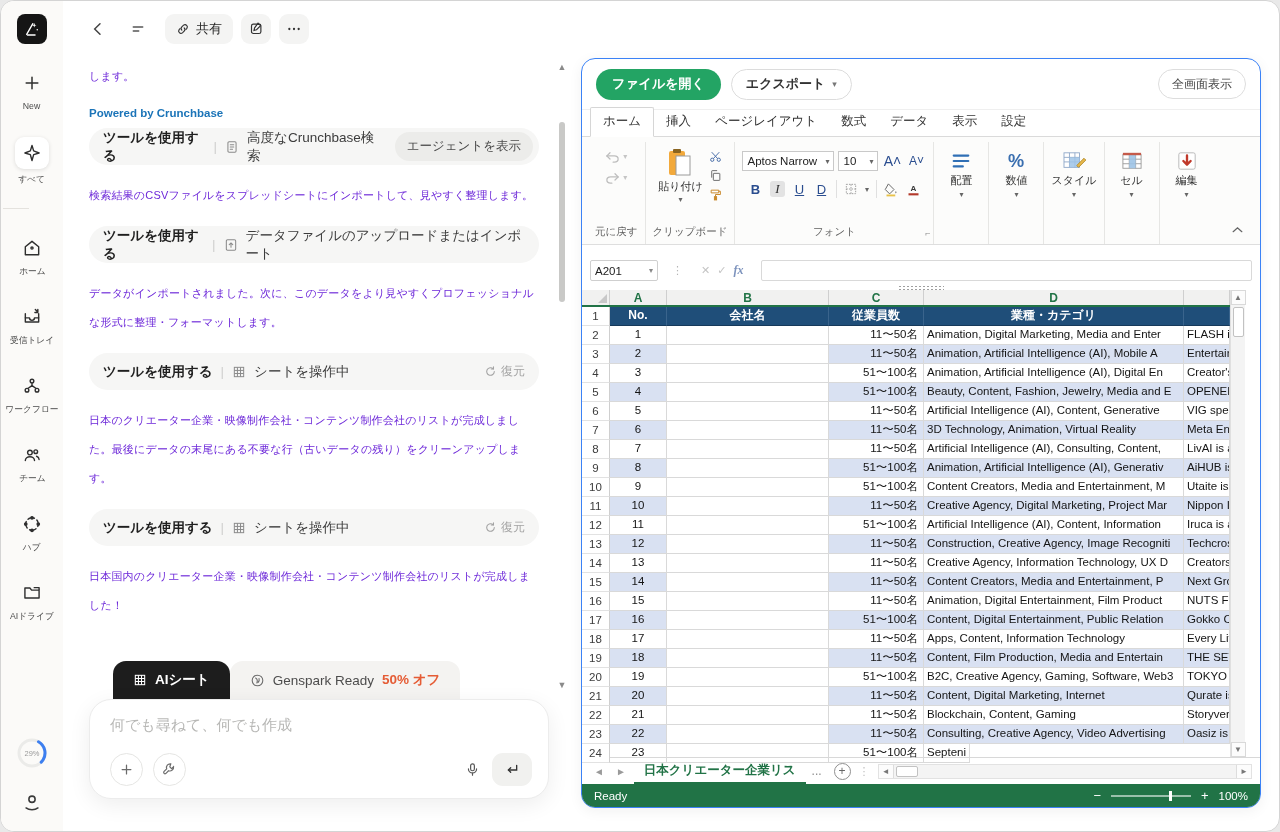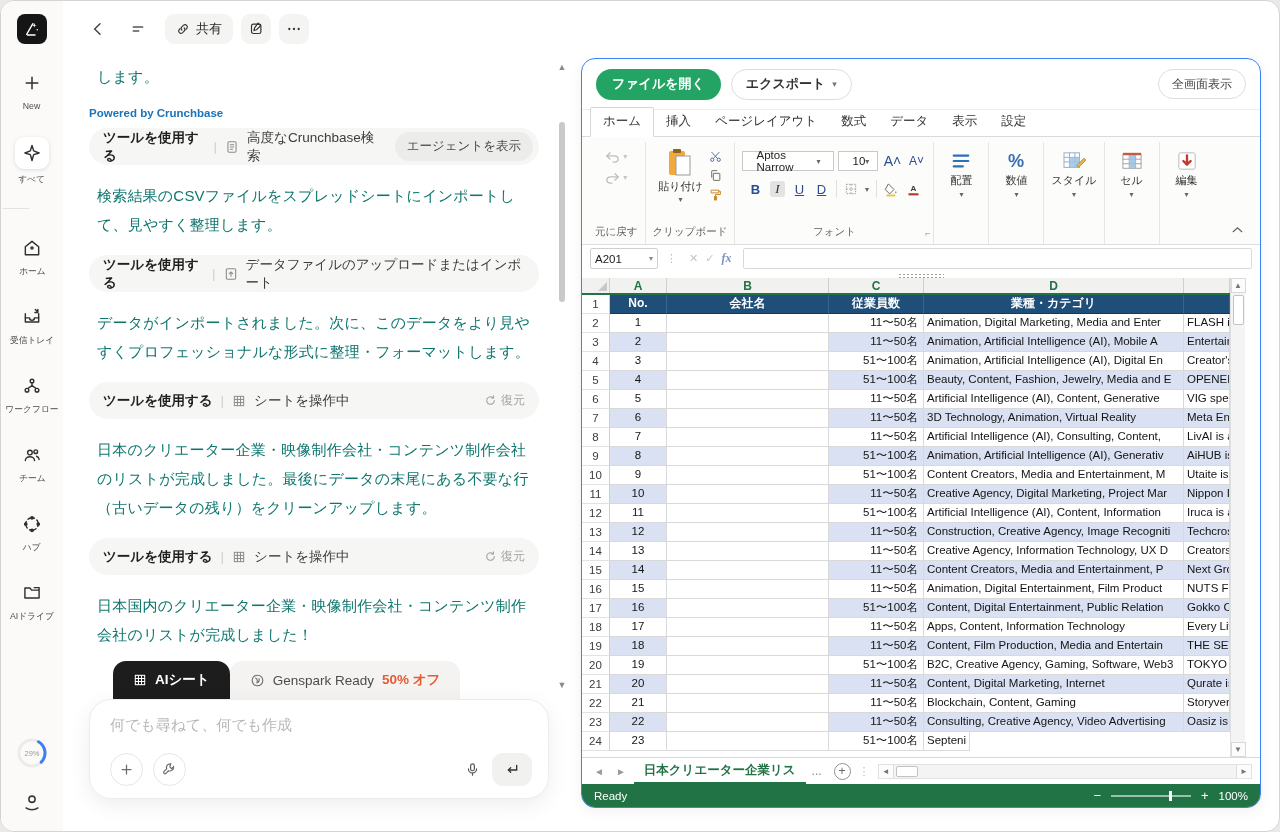--- a/index.html
+++ b/index.html
@@ -35,21 +35,21 @@
   .tb-btn { height:30px; background:#f4f4f3; border-radius:9px; display:flex; align-items:center;
             gap:6px; padding:0 11px; font-size:13px; color:#2a2a2a; cursor:pointer; }
   .tb-btn.sq { width:30px; padding:0; justify-content:center; }
 
   .content { flex:1; display:flex; min-height:0; }
 
   
   .chat { width:512px; flex-shrink:0; display:flex; flex-direction:column; padding:0 26px 0 26px;
           position:relative; }
   .chat-msgs { flex:1; overflow:hidden; padding-right:10px; }
-  .msg { font-size:15px; line-height:29px; color:#0f766e; margin:16px 8px; letter-spacing:.2px; }
+  .msg { font-size:11px; line-height:29px; color:#6d28d9; margin:16px 0; letter-spacing:.2px; }
   .msg:first-child { margin-top:6px; }
   .crunch { font-size:11.5px; font-weight:bold; color:#1b74b8; margin:14px 0 4px; cursor:pointer; }
   .chip { background:#f6f6f5; border-radius:19px; height:37px; display:flex; align-items:center;
           padding:0 6px 0 14px; margin:9px 0; gap:8px; font-size:13.5px; color:#3c3c3c; }
   .chip b { font-size:13.5px; color:#1f1f1f; }
   .chip .sep { color:#cfcfcf; font-weight:normal; }
   .chip .cicon { display:flex; color:#8b8b8b; }
   .chip .spring { flex:1; }
   .chip .chip-action { background:#ececea; border-radius:15px; height:29px; padding:0 12px;
           display:flex; align-items:center; font-size:12.5px; color:#4a4a4a; cursor:pointer; white-space:nowrap;}
@@ -112,36 +112,36 @@
   .rb-sm { color:#b9b9b9; font-size:14px; display:flex; align-items:center; gap:3px; cursor:pointer; }
   .rb-sm .dd { font-size:8px; color:#c5c5c5; }
   .rb-paste { display:flex; gap:6px; padding-top:4px; }
   .rb-paste-main { display:flex; flex-direction:column; align-items:center; font-size:11px; color:#333;
                    cursor:pointer; gap:1px; }
   .rb-paste-side { display:flex; flex-direction:column; gap:6px; padding-top:2px; }
   .rb-mini { cursor:pointer; display:flex; }
   .dd-tri { font-size:8px; color:#666; }
   .rb-fontrow { display:flex; align-items:center; gap:4px; padding-top:7px; }
   .rb-combo { border:1px solid #c9c9c9; background:#fff; height:20px; display:flex; align-items:center;
-              justify-content:space-between; padding:0 13px; font-size:11.5px; color:#222; cursor:pointer; }
+              justify-content:space-between; padding:0 4px; font-size:11.5px; color:#222; cursor:pointer; }
   .rb-fmtrow { display:flex; align-items:center; gap:7px; padding-top:9px; }
   .fmt { font-size:13px; color:#2f2f2f; cursor:pointer; width:15px; text-align:center; }
   .fmt.b { font-weight:bold; color:#2a4d8f; }
   .fmt.i { font-style:italic; font-family:"Liberation Serif",serif; background:#e3e3e3; border-radius:3px; }
   .fmt.u { text-decoration:underline; color:#2a4d8f; }
   .fmt.d { text-decoration:underline; color:#2a4d8f; }
   .vline { width:1px; height:18px; background:#e0e0e0; }
   .rb-big { display:flex; flex-direction:column; align-items:center; gap:2px; padding-top:7px;
             cursor:pointer; min-width:40px; }
   .rb-big .blb { font-size:11px; color:#333; white-space:nowrap; }
   .rb-launcher { position:absolute; right:3px; bottom:6px; font-size:9px; color:#8a8a8a; cursor:pointer; }
   .rb-collapse { margin-left:auto; align-self:flex-end; padding:0 12px 8px; color:#666; cursor:pointer; }
 
-  .sp-formula { height:27px; flex-shrink:0; display:flex; align-items:center; gap:8px;
-                padding:3px 8px 3px 8px; }
+  .sp-formula { height:27px; flex-shrink:0; display:flex; align-items:center; gap:14px;
+                padding:3px 8px 3px 8px;margin-top:12px; }
   .name-box { width:68px; height:21px; border:1px solid #cfcfcf; border-radius:2px; display:flex;
               align-items:center; font-size:11.5px; color:#222; padding:0 4px; cursor:pointer; }
   .name-box .dd { margin-left:auto; font-size:8px; color:#888; }
   .fdots { color:#b5b5b5; font-size:11px; letter-spacing:0; }
   .fx-btns { display:flex; align-items:center; gap:7px; padding:0 4px; border:1px solid #e3e3e3;
              border-radius:2px; height:21px; }
   .fx-x,.fx-ck { color:#c4c4c4; font-size:11px; cursor:pointer; }
   .fx-fx { color:#7d93bd; font-size:12px; font-style:italic; font-family:"Liberation Serif",serif;
            font-weight:bold; cursor:pointer; }
   .f-input { flex:1; height:21px; border:1px solid #d9d9d9; border-radius:2px; background:#fff; }

